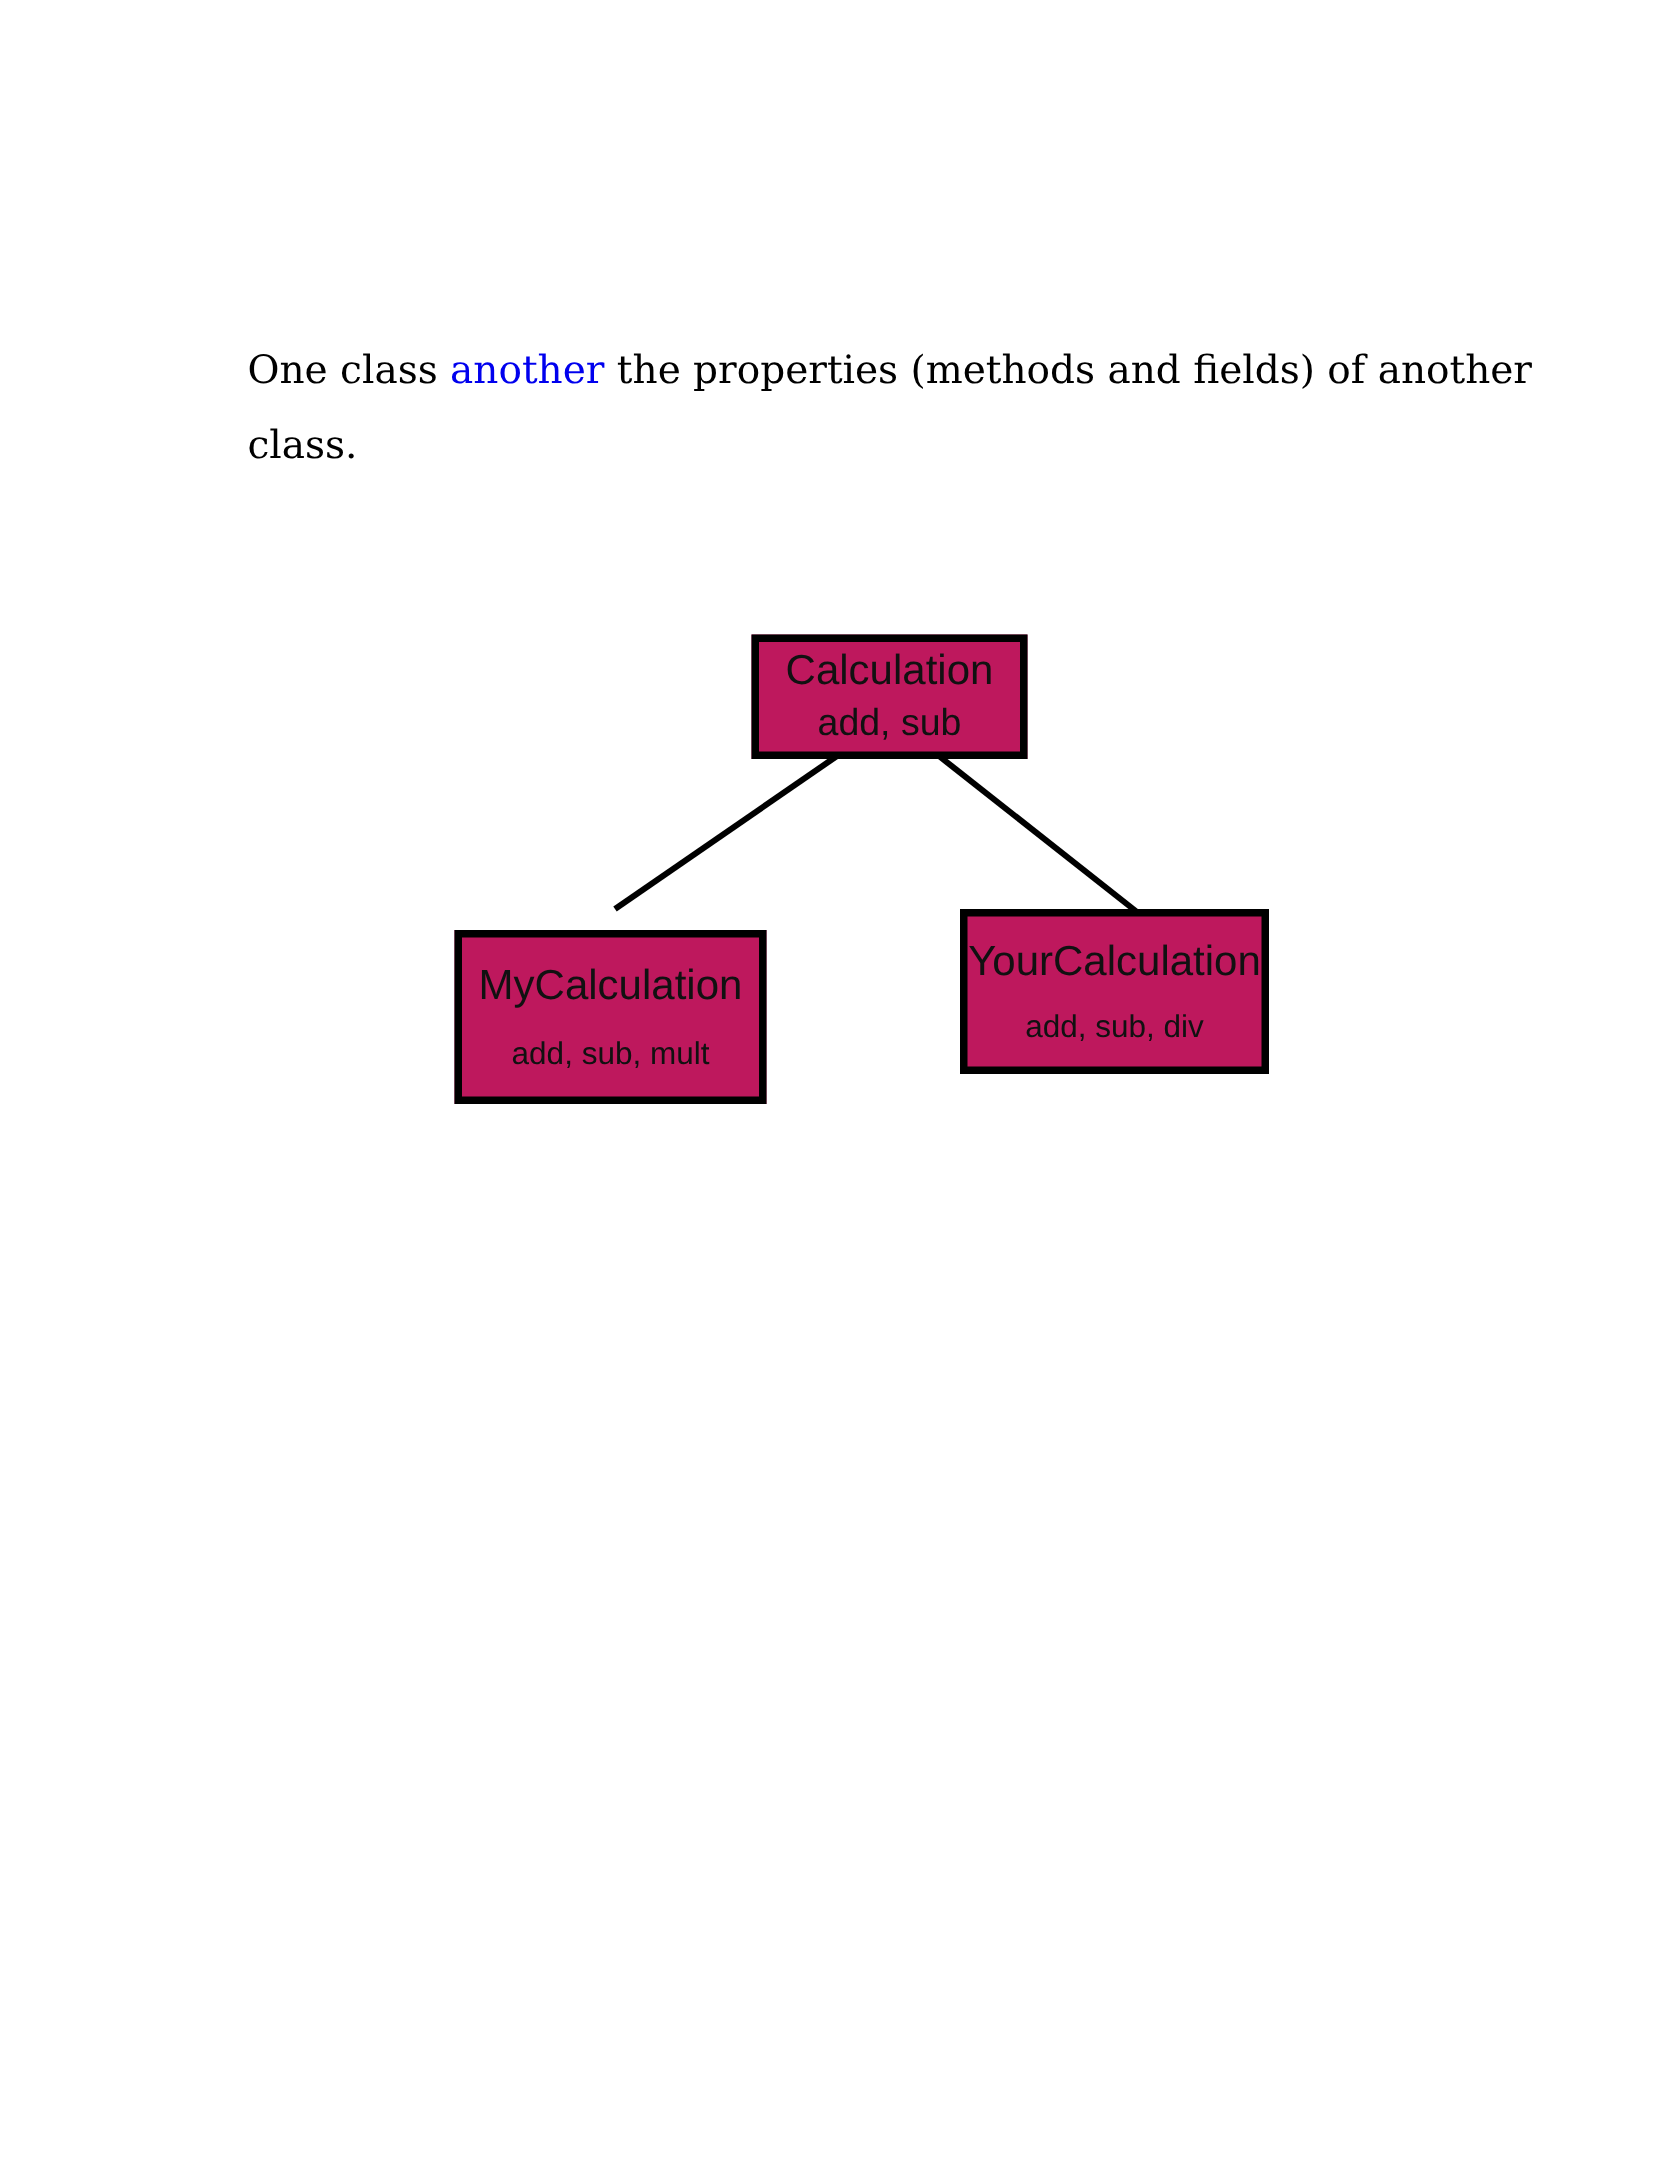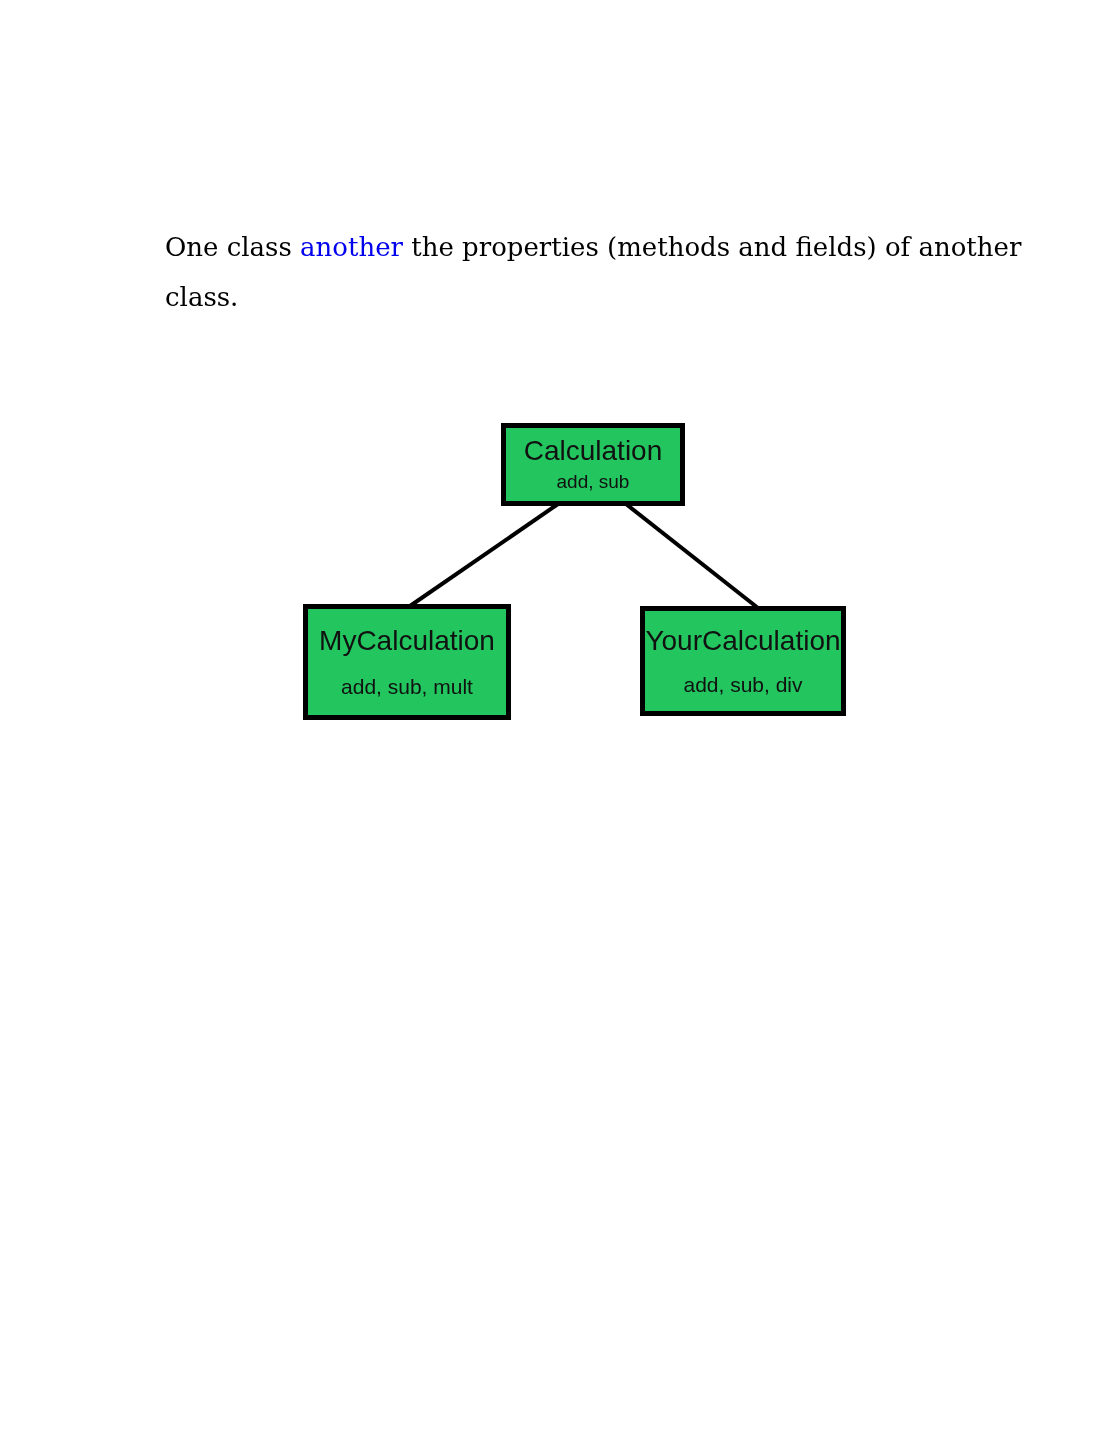--- a/index.html
+++ b/index.html
@@ -56,57 +56,57 @@
     position: absolute;
     left: 0;
     top: 0;
     width: 1113px;
     height: 1440px;
   }
   .class-node {
     position: absolute;
     box-sizing: border-box;
     border: 5px solid #000000;
-    background: #22c55e;
+    background: #be185d;
     display: flex;
     flex-direction: column;
     align-items: center;
     justify-content: center;
     font-family: "Liberation Sans", sans-serif;
     color: #111111;
     text-align: center;
   }
   .node-calculation {
     left: 501px;
     top: 423px;
     width: 184px;
     height: 83px;
     gap: 6px;
   }
   .node-mycalculation {
     left: 303px;
-    top: 604px;
+    top: 620px;
     width: 208px;
     height: 116px;
     gap: 18px;
   }
   .node-yourcalculation {
     left: 640px;
     top: 606px;
     width: 206px;
     height: 110px;
     gap: 16px;
   }
   .node-name {
     font-size: 28px;
     line-height: 1.1;
     white-space: nowrap;
   }
   .node-members {
-    font-size: 19px;
+    font-size: 25px;
     line-height: 1.1;
     white-space: nowrap;
   }
   .node-mycalculation .node-name,
   .node-yourcalculation .node-name {
     font-size: 28px;
   }
   .node-mycalculation .node-members,
   .node-yourcalculation .node-members {
     font-size: 21px;

